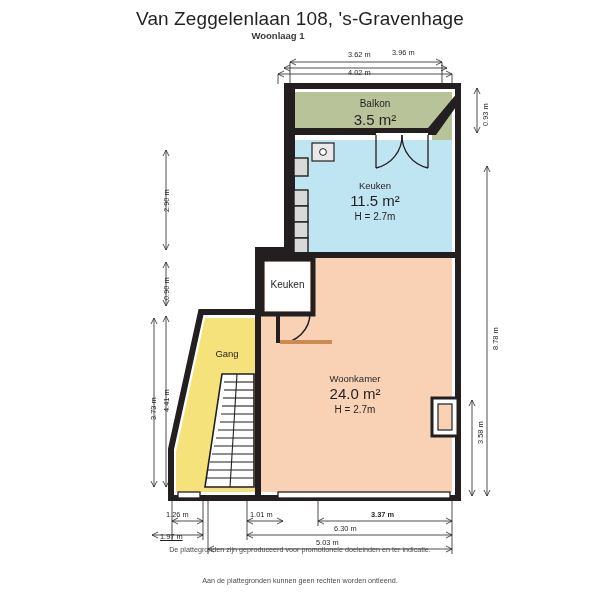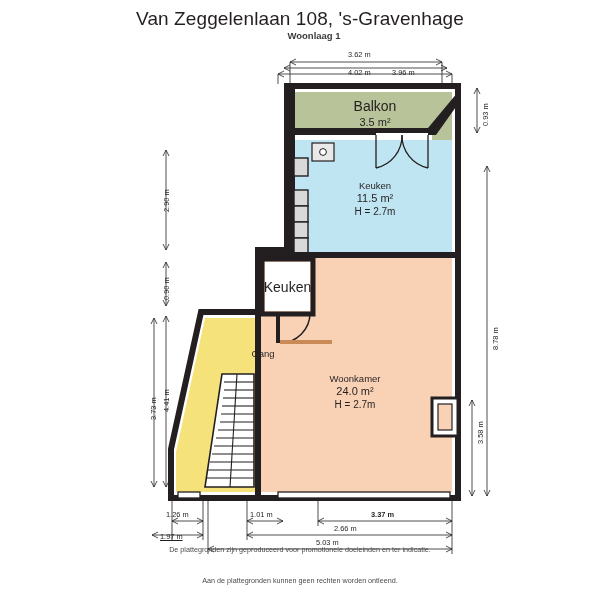--- a/index.html
+++ b/index.html
@@ -32,21 +32,20 @@
     letter-spacing: 0.1px;
   }
   .subtitle {
     position: absolute;
     left: 0; top: 30px;
     width: 556px;
     text-align: center;
     font-size: 9.5px;
     font-weight: bold;
     color: #3a3a3a;
-    padding-left: 36px;
   }
 
   
   .footer {
     position: absolute;
     left: 0;
     width: 600px;
     text-align: center;
     font-size: 7.2px;
     color: #4a4a4a;
@@ -66,30 +65,30 @@
     position: absolute;
     text-align: center;
     line-height: 1.25;
   }
   .room .nm {
     font-size: 9.5px;
     color: #231f20;
     white-space: nowrap;
   }
   .room .ar {
-    font-size: 11px;
+    font-size: 15px;
     color: #231f20;
     white-space: nowrap;
   }
   .room .ht {
     font-size: 10px;
     color: #231f20;
     white-space: nowrap;
   }
-  .room.small .nm { font-size: 14px; }
+  .room.small .nm { font-size: 10px; }
 
   
   .dim {
     position: absolute;
     font-size: 7.4px;
     color: #231f20;
     white-space: nowrap;
   }
   .dim.vert {
     transform-origin: 0 0;
@@ -272,47 +271,47 @@
   <div class="room" style="left:325px; top:180px; width:100px;">
     <div class="nm">Keuken</div>
     <div class="ar">11.5 m²</div>
     <div class="ht">H = 2.7m</div>
   </div>
 
   <div class="room small" style="left:263px; top:279px; width:49px;">
     <div class="nm">Keuken</div>
   </div>
 
-  <div class="room" style="left:197px; top:348px; width:60px;margin-left:36px;">
+  <div class="room" style="left:197px; top:348px; width:60px;">
     <div class="nm">Gang</div>
   </div>
 
   <div class="room" style="left:300px; top:373px; width:110px;">
     <div class="nm">Woonkamer</div>
     <div class="ar">24.0  m²</div>
     <div class="ht">H = 2.7m</div>
   </div>
 
   <div class="dim" style="left:348px; top:50px;">3.62 m</div>
-  <div class="dim" style="left:348px; top:68px;padding-left:44px;">3.96 m</div>
+  <div class="dim" style="left:348px; top:48px;padding-left:44px;">3.96 m</div>
   <div class="dim" style="left:348px; top:68px;">4.02 m</div>
 
   <div class="dim vert" style="left:481px; top:126px; transform:rotate(-90deg);">0.93 m</div>
   <div class="dim vert" style="left:491px; top:350px; transform:rotate(-90deg);">8.78 m</div>
   <div class="dim vert" style="left:476px; top:444px; transform:rotate(-90deg);">3.58 m</div>
 
   <div class="dim vert" style="left:162px; top:212px; transform:rotate(-90deg);">2.90 m</div>
   <div class="dim vert" style="left:162px; top:300px; transform:rotate(-90deg);">0.90 m</div>
   <div class="dim vert" style="left:149px; top:420px; transform:rotate(-90deg);">3.73 m</div>
   <div class="dim vert" style="left:162px; top:412px; transform:rotate(-90deg);">4.41 m</div>
 
   <div class="dim" style="left:166px; top:510px;">1.26 m</div>
   <div class="dim" style="left:160px; top:532px;text-decoration:underline;">1.97 m</div>
 
   <div class="dim" style="left:250px; top:510px;">1.01 m</div>
   <div class="dim" style="left:371px; top:510px;font-weight:bold;">3.37 m</div>
-  <div class="dim" style="left:334px; top:524px;">2.66 m</div>
+  <div class="dim" style="left:334px; top:524px;">6.30 m</div>
   <div class="dim" style="left:316px; top:538px;">5.03 m</div>
 
   <div class="footer l1">De plattegronden zijn geproduceerd voor promotionele doeleinden en ter indicatie.</div>
   <div class="footer l2">Aan de plattegronden kunnen geen rechten worden ontleend.</div>
 
 </div>
 
 </body></html>

